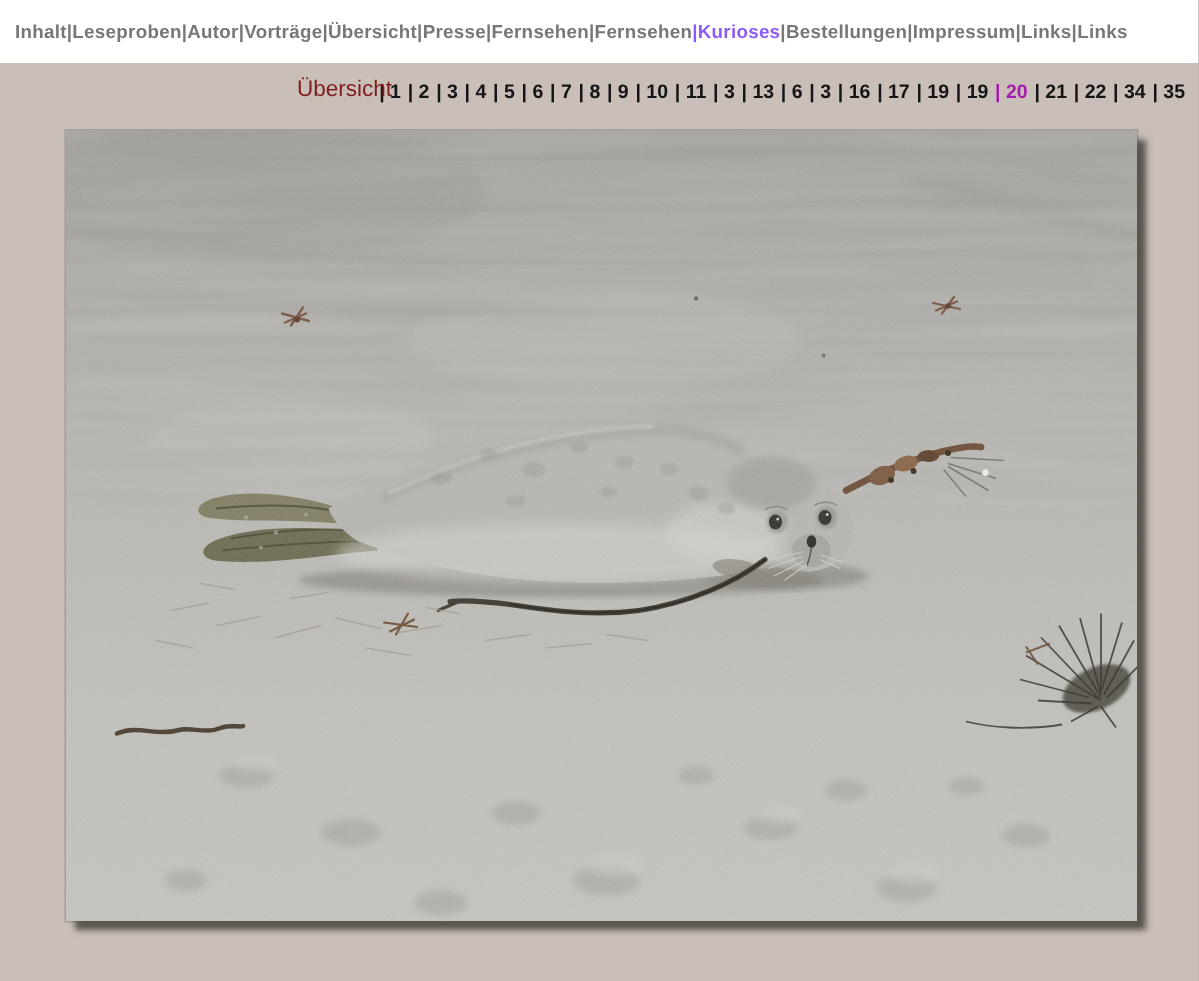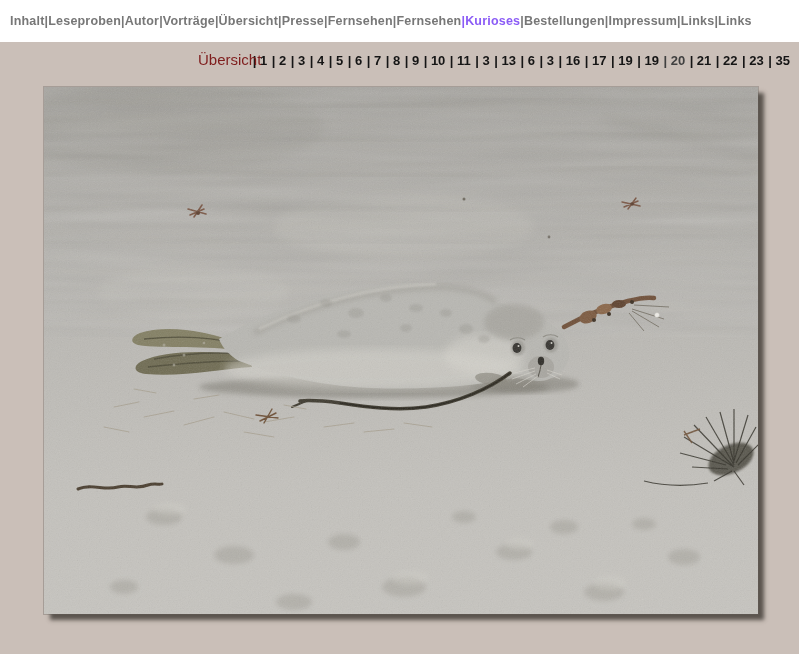--- a/index.html
+++ b/index.html
@@ -21,21 +21,21 @@
   }
   .nav-link.active{color:#8b5cf6;}
   
   .pagrow{position:relative;height:37px;display:flex;align-items:center;}
   .pag-label{position:absolute;left:198px;top:9px;font-size:15px;color:#7f1d1d;}
   .pagination{margin-left:auto;padding-right:9px;display:flex;gap:4.5px;}
   .page-link{
     color:#151515;font-weight:bold;font-size:13px;
     text-decoration:none;white-space:pre;
   }
-  .page-link.current{color:#404040;}
+  .page-link.current{color:#a21caf;}
   
   .photo-frame{
     margin:8px 41px 0 44px;width:714px;height:527px;
     box-shadow:6px 6px 4px rgba(62,57,51,.8);
     outline:1px solid rgba(100,95,88,.35);
     background:#b5b3ae;
   }
   .photo-frame svg{display:block;}
 </style>
 </head>
@@ -75,21 +75,21 @@
       <a href="#" class="page-link">| 13</a>
       <a href="#" class="page-link">| 6</a>
       <a href="#" class="page-link">| 3</a>
       <a href="#" class="page-link">| 16</a>
       <a href="#" class="page-link">| 17</a>
       <a href="#" class="page-link">| 19</a>
       <a href="#" class="page-link">| 19</a>
       <a href="#" class="page-link current">| 20</a>
       <a href="#" class="page-link">| 21</a>
       <a href="#" class="page-link">| 22</a>
-      <a href="#" class="page-link">| 23</a>
+      <a href="#" class="page-link">| 34</a>
       <a href="#" class="page-link">| 35</a>
     </div>
 </div>
 
 <figure class="photo-frame" style="margin-block:8px 0;" title="Junger Seehund liegt am Sandstrand zwischen Seetang">
 <svg width="714" height="527" viewBox="0 0 714 527" xmlns="http://www.w3.org/2000/svg">
   <defs>
     <linearGradient id="sandGrad" x1="0" y1="0" x2="0" y2="1">
       <stop offset="0" stop-color="#a5a39e"></stop>
       <stop offset="0.18" stop-color="#aeaca7"></stop>

